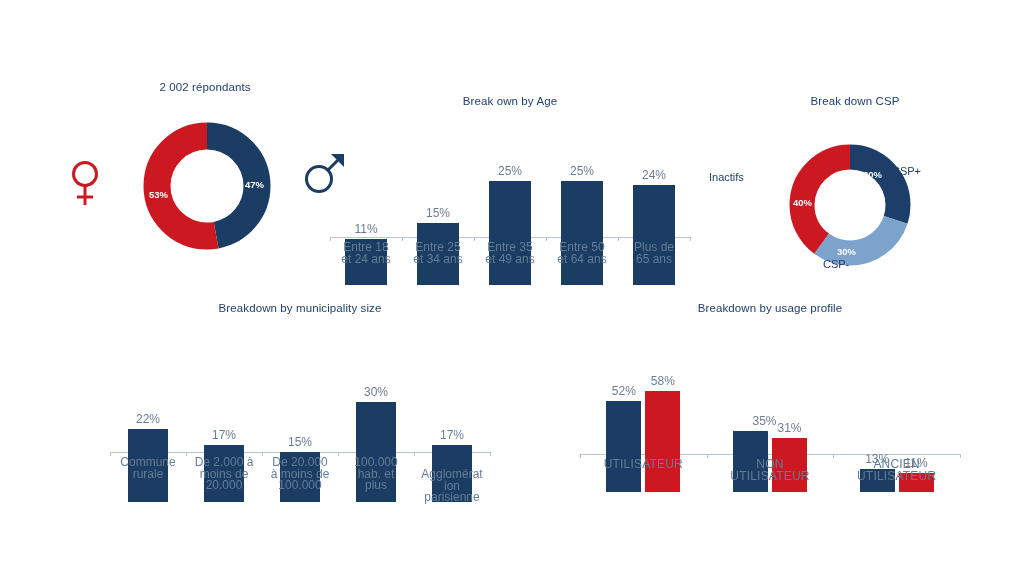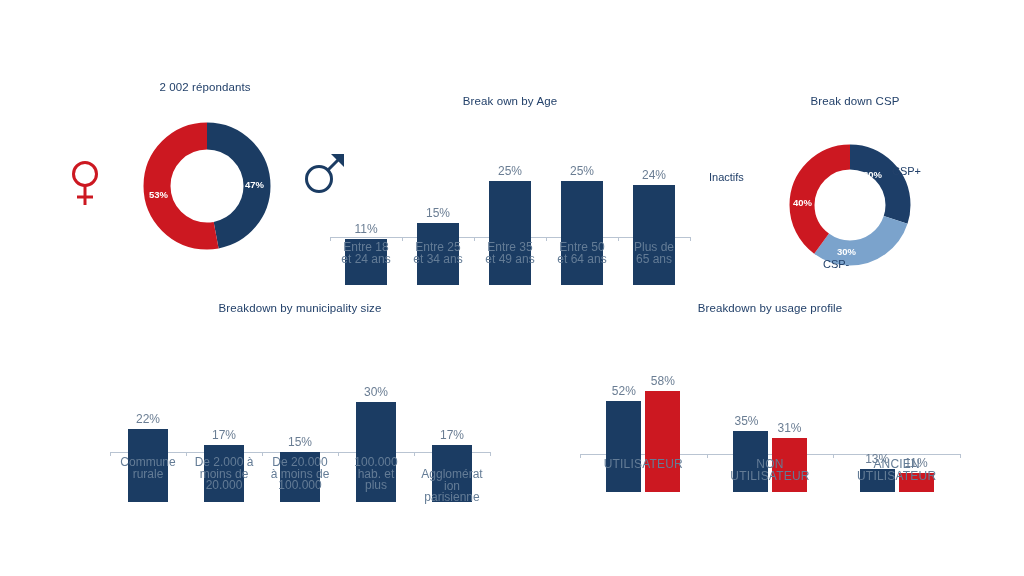--- a/index.html
+++ b/index.html
@@ -244,21 +244,21 @@
       <div class="tick" style="left: 253px; top: 112px;"></div>
       <div class="tick" style="left: 380px; top: 112px;"></div>
       <div class="bar" style="left: 26.3333px; width: 35px; height: 91px; bottom: 0px; background: rgb(27, 60, 99);"></div>
       <div class="bar-value" style="left: 18.3333px; width: 51px; bottom: 94px;">52%</div>
       <div class="bar" style="left: 65.3333px; width: 35px; height: 101.5px; bottom: 0px; background: rgb(204, 24, 33);"></div>
       <div class="bar-value" style="left: 57.3333px; width: 51px; bottom: 104.5px;">58%</div>
       <div class="cat-label upper" style="left: 0px; width: 126.667px; top: 117px;">
         <div>UTILISATEUR</div>
       </div>
       <div class="bar" style="left: 153px; width: 35px; height: 61.25px; bottom: 0px; background: rgb(27, 60, 99);"></div>
-      <div class="bar-value" style="left: 141px; width: 51px; bottom: 64.25px;">35%</div>
+      <div class="bar-value" style="left: 159px; width: 51px; bottom: 64.25px;">35%</div>
       <div class="bar" style="left: 192px; width: 35px; height: 54.25px; bottom: 0px; background: rgb(204, 24, 33);"></div>
       <div class="bar-value" style="left: 184px; width: 51px; bottom: 57.25px;">31%</div>
       <div class="cat-label upper" style="left: 126.667px; width: 126.667px; top: 117px;">
         <div>NON</div>
         <div>UTILISATEUR</div>
       </div>
       <div class="bar" style="left: 279.667px; width: 35px; height: 22.75px; bottom: 0px; background: rgb(27, 60, 99);"></div>
       <div class="bar-value" style="left: 271.667px; width: 51px; bottom: 25.75px;">13%</div>
       <div class="bar" style="left: 318.667px; width: 35px; height: 19.25px; bottom: 0px; background: rgb(204, 24, 33);"></div>
       <div class="bar-value" style="left: 310.667px; width: 51px; bottom: 22.25px;">11%</div>

